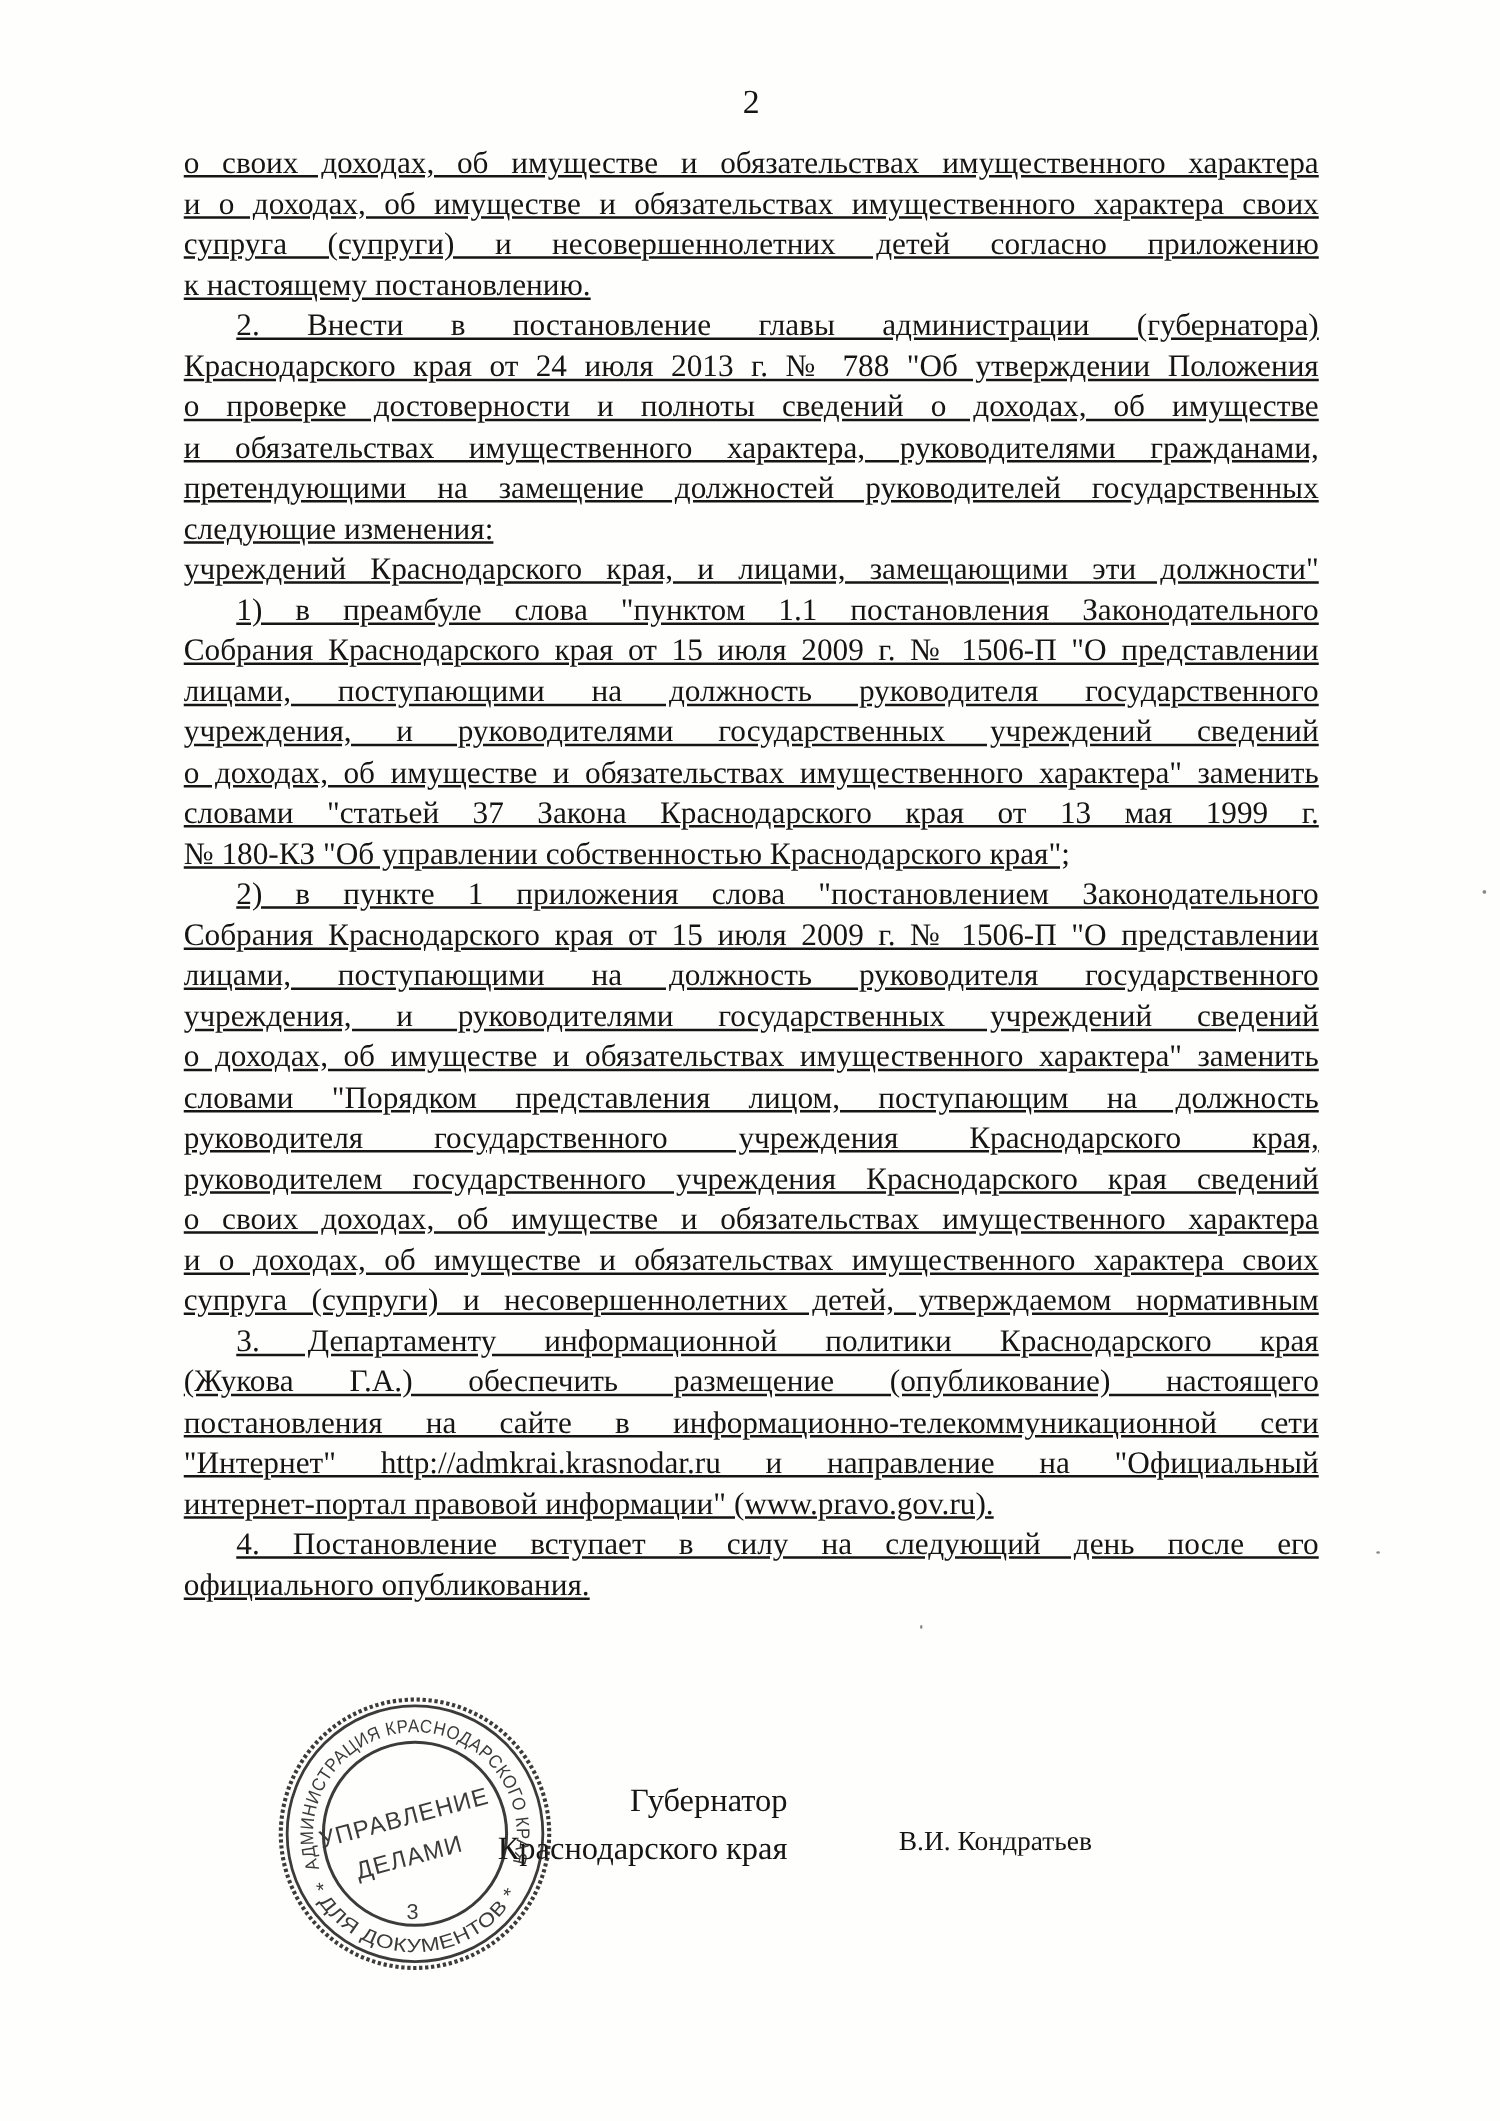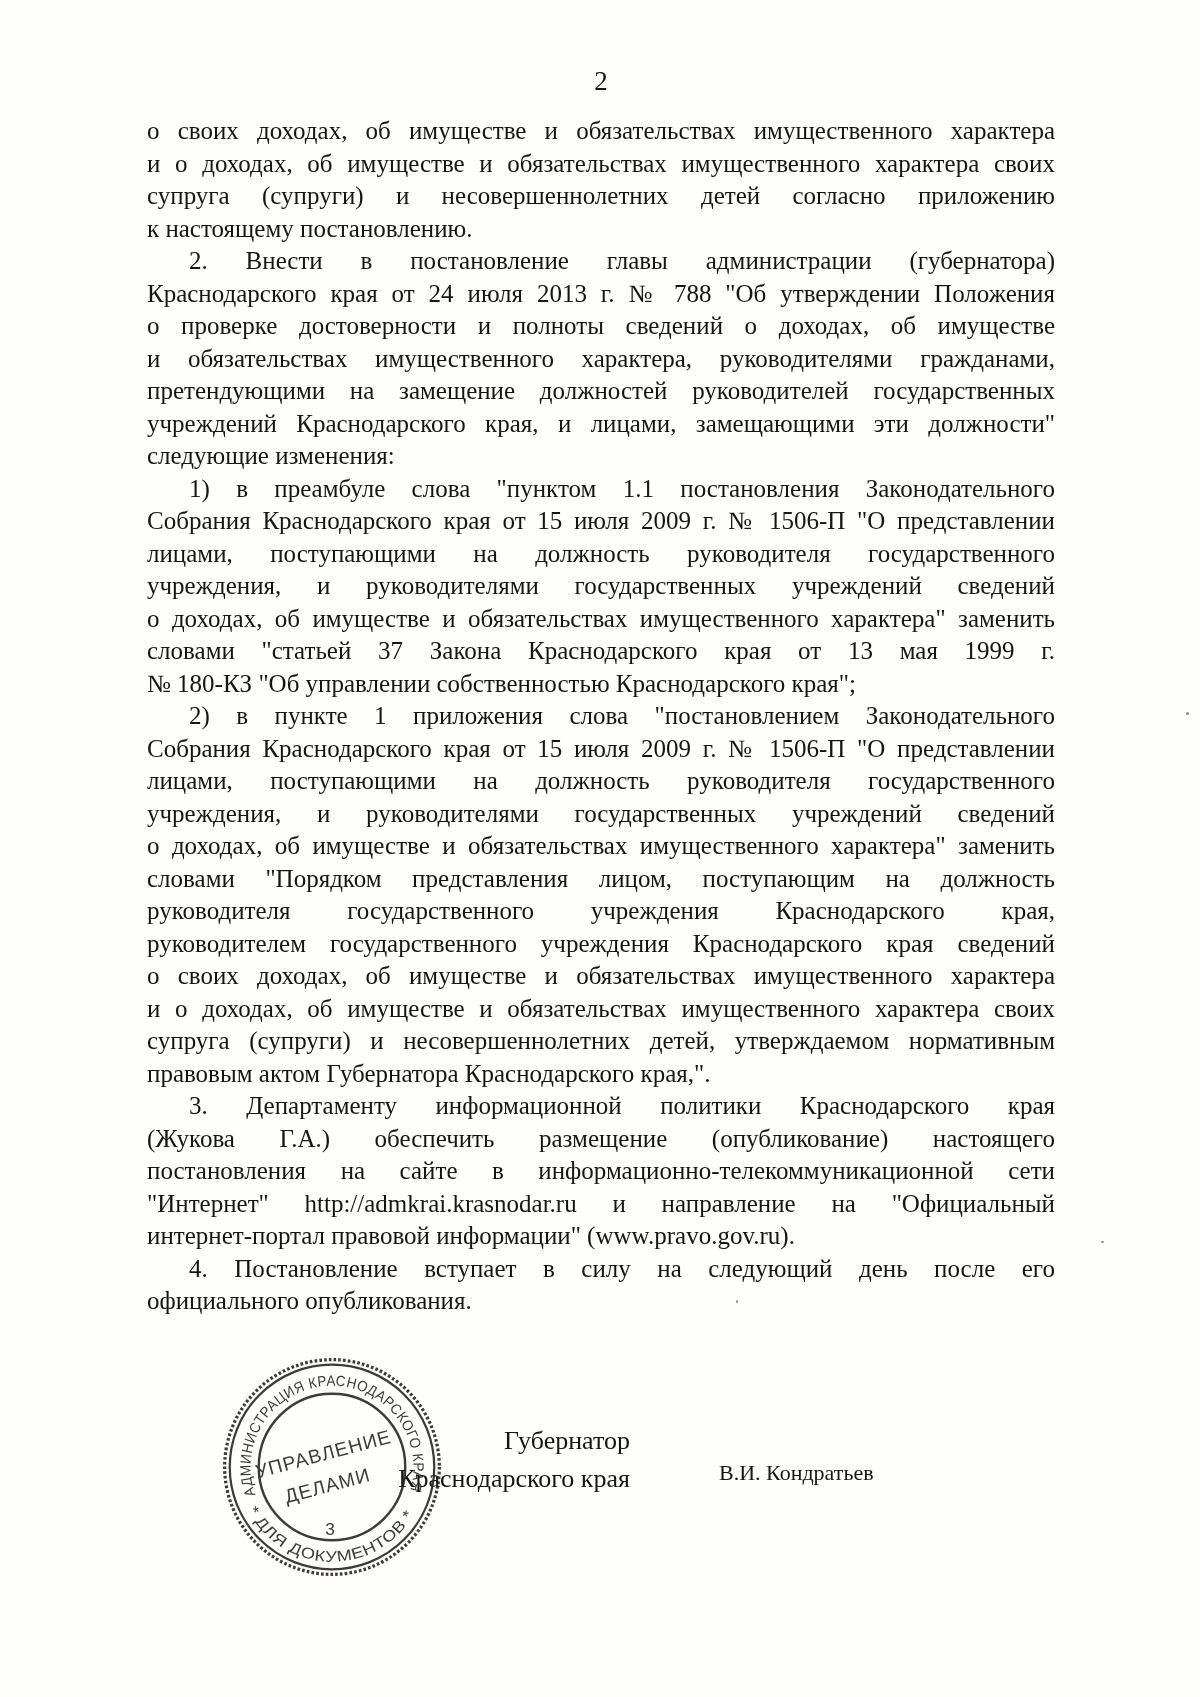--- a/index.html
+++ b/index.html
@@ -8,21 +8,21 @@
          font-family: "Liberation Serif", serif; color: #171513; }
 
   .page { position: absolute; inset: 0; background: #fefefd; }
 
   .page-number { position: absolute; top: 66px; left: 147px; width: 908px;
                  text-align: center; font-size: 27px; }
 
   .doc-body { position: absolute; top: 115px; left: 147px; width: 908px;
               font-size: 25px; line-height: 32.5px; }
 
-  .para { margin: 0; }
+  .para { margin: 0; text-decoration: underline; }
   .line { text-align: justify; text-align-last: justify; white-space: normal; }
   .line.last { text-align-last: left; }
   .line.indent { padding-left: 42px; }
 
   .sig-title { position: absolute; left: 368px; top: 1422px; width: 262px;
                text-align: right; font-size: 26px; line-height: 38px; }
   .sig-name  { position: absolute; left: 719px; top: 1460px; font-size: 22px; }
 
   .stamp { position: absolute; left: 217px; top: 1352px; width: 230px; height: 230px;
            opacity: 0.88; filter: blur(0.2px); }
@@ -46,22 +46,22 @@
       <div class="line">и о доходах, об имуществе и обязательствах имущественного характера своих</div>
       <div class="line">супруга (супруги) и несовершеннолетних детей согласно приложению</div>
       <div class="line last">к настоящему постановлению.</div>
     </div>
     <div class="para">
       <div class="line indent">2. Внести в постановление главы администрации (губернатора)</div>
       <div class="line">Краснодарского края от 24 июля 2013 г. № 788 "Об утверждении Положения</div>
       <div class="line">о проверке достоверности и полноты сведений о доходах, об имуществе</div>
       <div class="line">и обязательствах имущественного характера, руководителями гражданами,</div>
       <div class="line">претендующими на замещение должностей руководителей государственных</div>
+      <div class="line last">следующие изменения:</div>
       <div class="line">учреждений Краснодарского края, и лицами, замещающими эти должности"</div>
-      <div class="line last">следующие изменения:</div>
     </div>
     <div class="para">
       <div class="line indent">1) в преамбуле слова "пунктом 1.1 постановления Законодательного</div>
       <div class="line">Собрания Краснодарского края от 15 июля 2009 г. № 1506-П "О представлении</div>
       <div class="line">лицами, поступающими на должность руководителя государственного</div>
       <div class="line">учреждения, и руководителями государственных учреждений сведений</div>
       <div class="line">о доходах, об имуществе и обязательствах имущественного характера" заменить</div>
       <div class="line">словами "статьей 37 Закона Краснодарского края от 13 мая 1999 г.</div>
       <div class="line last">№ 180-КЗ "Об управлении собственностью Краснодарского края";</div>
     </div>
@@ -70,21 +70,20 @@
       <div class="line">Собрания Краснодарского края от 15 июля 2009 г. № 1506-П "О представлении</div>
       <div class="line">лицами, поступающими на должность руководителя государственного</div>
       <div class="line">учреждения, и руководителями государственных учреждений сведений</div>
       <div class="line">о доходах, об имуществе и обязательствах имущественного характера" заменить</div>
       <div class="line">словами "Порядком представления лицом, поступающим на должность</div>
       <div class="line">руководителя государственного учреждения Краснодарского края,</div>
       <div class="line">руководителем государственного учреждения Краснодарского края сведений</div>
       <div class="line">о своих доходах, об имуществе и обязательствах имущественного характера</div>
       <div class="line">и о доходах, об имуществе и обязательствах имущественного характера своих</div>
       <div class="line">супруга (супруги) и несовершеннолетних детей, утверждаемом нормативным</div>
-      <div class="line last">правовым актом Губернатора Краснодарского края,".</div>
     </div>
     <div class="para">
       <div class="line indent">3. Департаменту информационной политики Краснодарского края</div>
       <div class="line">(Жукова Г.А.) обеспечить размещение (опубликование) настоящего</div>
       <div class="line">постановления на сайте в информационно-телекоммуникационной сети</div>
       <div class="line">"Интернет" http://admkrai.krasnodar.ru и направление на "Официальный</div>
       <div class="line last">интернет-портал правовой информации" (www.pravo.gov.ru).</div>
     </div>
     <div class="para">
       <div class="line indent">4. Постановление вступает в силу на следующий день после его</div>

